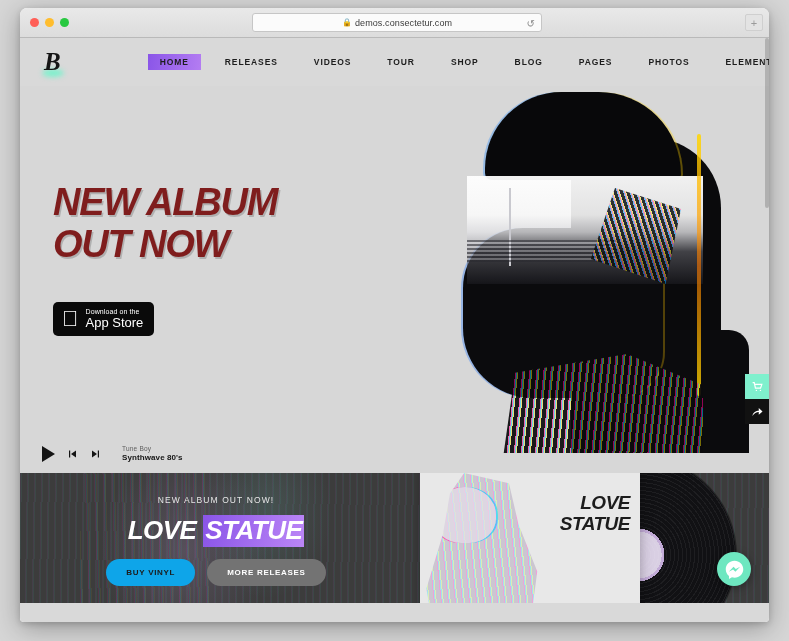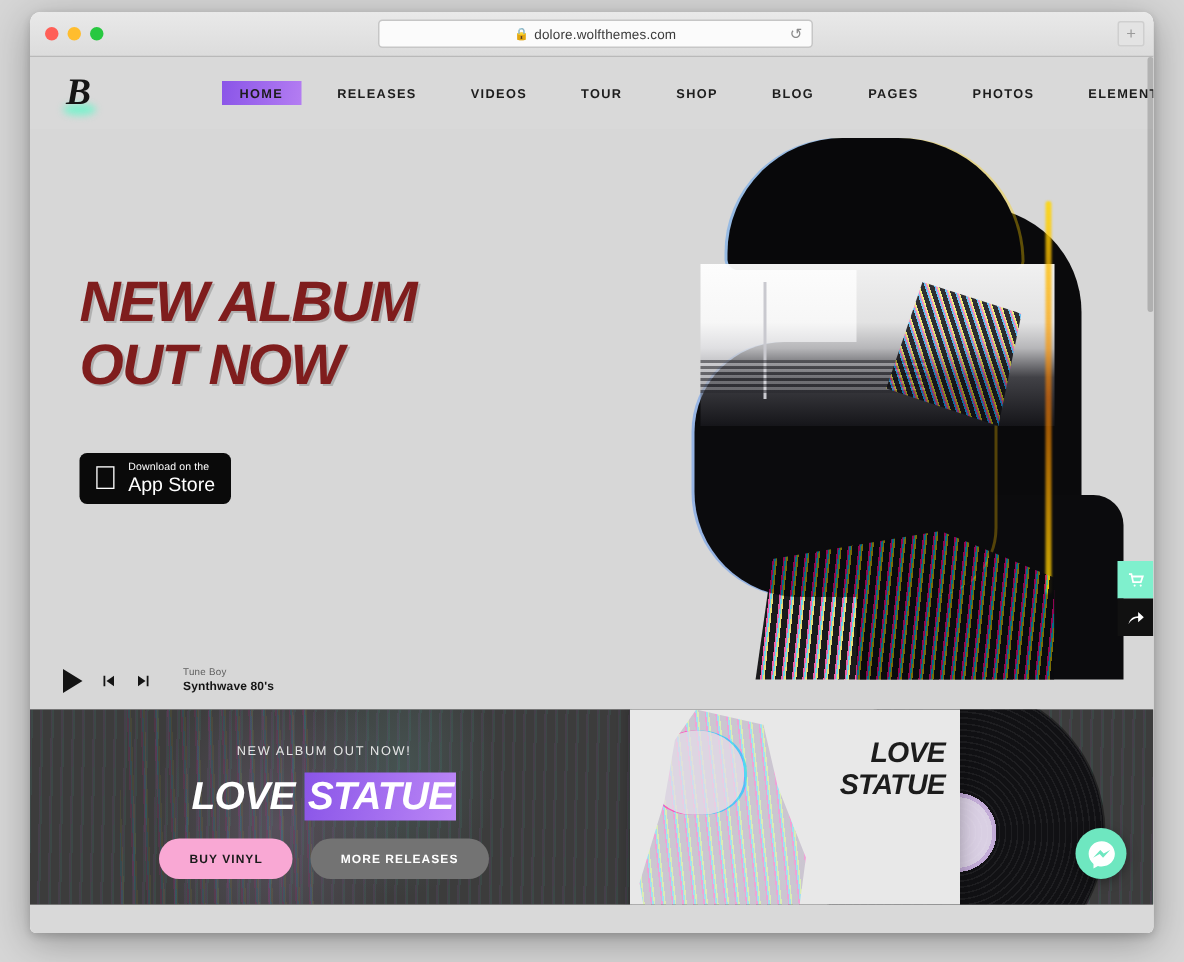--- a/index.html
+++ b/index.html
@@ -385,21 +385,21 @@
     margin-top: 16px;
   }
   .rel-btn {
     font-size: 8px; font-weight: bold;
     letter-spacing: .7px;
     color: #1b1b1b;
     padding: 9px 20px;
     border-radius: 18px;
     white-space: nowrap;
   }
-  #btn-buy-vinyl { background: #f9a8d4; }
+  #btn-buy-vinyl { background: #0ea5e9; }
   #btn-more-releases { background: #737373; color: #fff; }
 
   
   #album-card {
     position: absolute;
     left: 400px; top: -10px;
     width: 220px; height: 175px;
     background: #e8e8e8;
     z-index: 8;
     overflow: hidden;
@@ -512,21 +512,21 @@
 
   <div id="title-bar">
     <div class="traffic-lights">
       <span class="tl tl-red"></span>
       <span class="tl tl-yellow"></span>
       <span class="tl tl-green"></span>
     </div>
 
     <div id="url-bar">
       <span class="lock">🔒</span>
-      <span>dolore.wolfthemes.com</span>
+      <span>demos.consectetur.com</span>
       <span id="reload-icon">↺</span>
     </div>
 
     <div id="new-tab-btn">
       <span>+</span>
     </div>
   </div>
 
   <div id="viewport">
 

